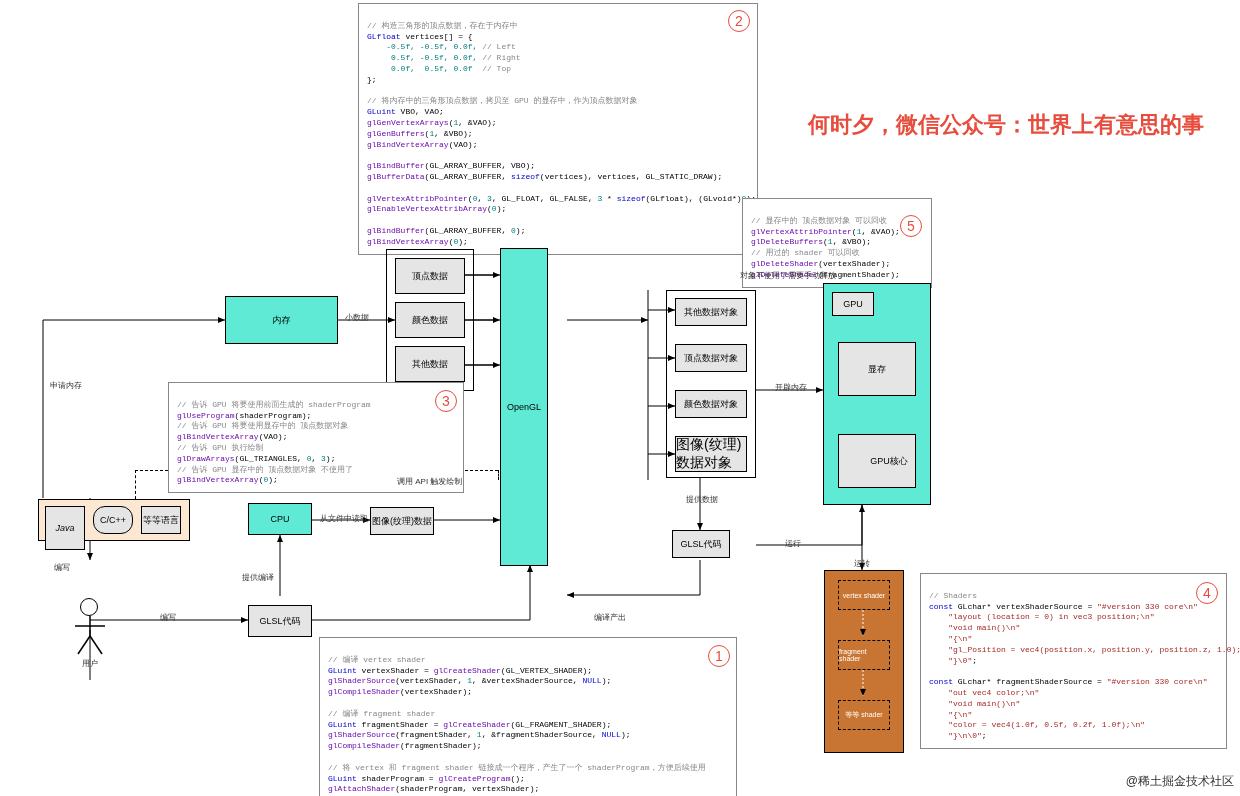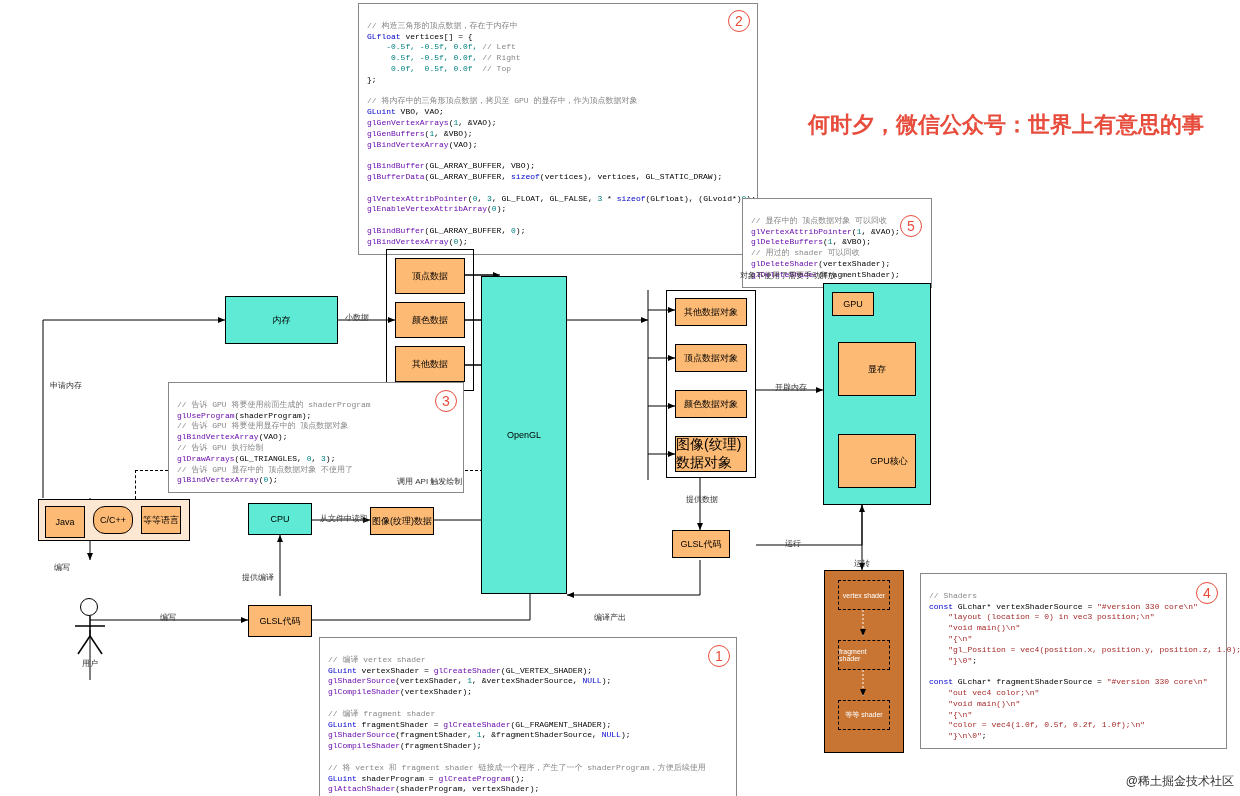--- a/index.html
+++ b/index.html
@@ -1,17 +1,17 @@
 <!DOCTYPE html>
 <html><head>
 <meta charset="utf-8">
 <style>
   * { box-sizing: border-box; margin: 0; padding: 0; }
   body { font-family: Arial, sans-serif; background: #fff; width: 1240px; height: 796px; position: relative; overflow: hidden; }
-  .box { position: absolute; border: 1px solid #000; background: #fdba74; display: flex; align-items: center; justify-content: center; font-size: 9px; }
+  .box { position: absolute; border: 1px solid #000; background: #e5e5e5; display: flex; align-items: center; justify-content: center; font-size: 9px; }
   .orange { background: #5eead4; }
   .dark-orange { background: #c87533; border: 1px solid #000; }
   .code-box { position: absolute; border: 1px solid #888; background: #fff; padding: 6px 8px; font-family: 'Courier New', monospace; font-size: 8px; line-height: 1.35; white-space: pre; }
   .circle-num { position: absolute; width: 22px; height: 22px; border: 1.5px solid #e74c3c; border-radius: 50%; color: #e74c3c; font-size: 14px; display: flex; align-items: center; justify-content: center; background: #fff; z-index: 10; }
   .kw { color: #0000cd; }
   .fn { color: #6a0dad; }
   .num { color: #008080; }
   .cmt { color: #888; }
   .str { color: #a52a2a; }
   .title-red { position: absolute; color: #e74c3c; font-weight: bold; font-size: 22px; }
@@ -109,36 +109,36 @@
 </div>
 <div class="circle-num" style="left:900px; top:215px;">5</div>
 
 <div class="box orange" style="left:225px; top:296px; width:113px; height:48px;">内存</div>
 
 <div class="box" style="left:395px; top:258px; width:70px; height:36px;">顶点数据</div>
 <div class="box" style="left:395px; top:302px; width:70px; height:36px;">颜色数据</div>
 <div class="box" style="left:395px; top:346px; width:70px; height:36px;">其他数据</div>
 <div style="position:absolute;left:386px;top:249px;width:88px;height:142px;border:1px solid #000;"></div>
 
-<div class="box orange" style="left:481px; top:248px; width:86px; height:318px;margin-top:28px;">OpenGL</div>
+<div class="box orange" style="left:500px; top:248px; width:48px; height:318px;">OpenGL</div>
 
 <div class="code-box" style="left:168px; top:382px; width:296px;">
 <span class="cmt">// 告诉 GPU 将要使用前面生成的 shaderProgram</span>
 <span class="fn">glUseProgram</span><span>(shaderProgram);</span>
 <span class="cmt">// 告诉 GPU 将要使用显存中的 顶点数据对象</span>
 <span class="fn">glBindVertexArray</span><span>(VAO);</span>
 <span class="cmt">// 告诉 GPU 执行绘制</span>
 <span class="fn">glDrawArrays</span><span>(GL_TRIANGLES, </span><span class="num">0</span><span>, </span><span class="num">3</span><span>);</span>
 <span class="cmt">// 告诉 GPU 显存中的 顶点数据对象 不使用了</span>
 <span class="fn">glBindVertexArray</span><span>(</span><span class="num">0</span><span>);</span>
 </div>
 <div class="circle-num" style="left:435px; top:390px;">3</div>
 
 <div style="position:absolute;left:38px;top:499px;width:152px;height:42px;border:1px solid #000;background:#fce7d2;"></div>
-<div class="box" style="left:45px; top:506px; width:40px; height:32px;">Java</div>
+<div class="box" style="left:45px; top:506px; width:40px; height:44px;font-style:italic;">Java</div>
 <div class="box" style="left:93px; top:506px; width:40px; height:28px;border-radius:12px;">C/C++</div>
 <div class="box" style="left:141px; top:506px; width:40px; height:28px;">等等语言</div>
 
 <div class="box orange" style="left:248px; top:503px; width:64px; height:32px;">CPU</div>
 
 <div class="box" style="left:370px; top:507px; width:64px; height:28px;">图像(纹理)数据</div>
 
 <div class="box" style="left:248px; top:605px; width:64px; height:32px;">GLSL代码</div>
 
 <div class="actor-head" style="left:80px; top:598px;"></div>

